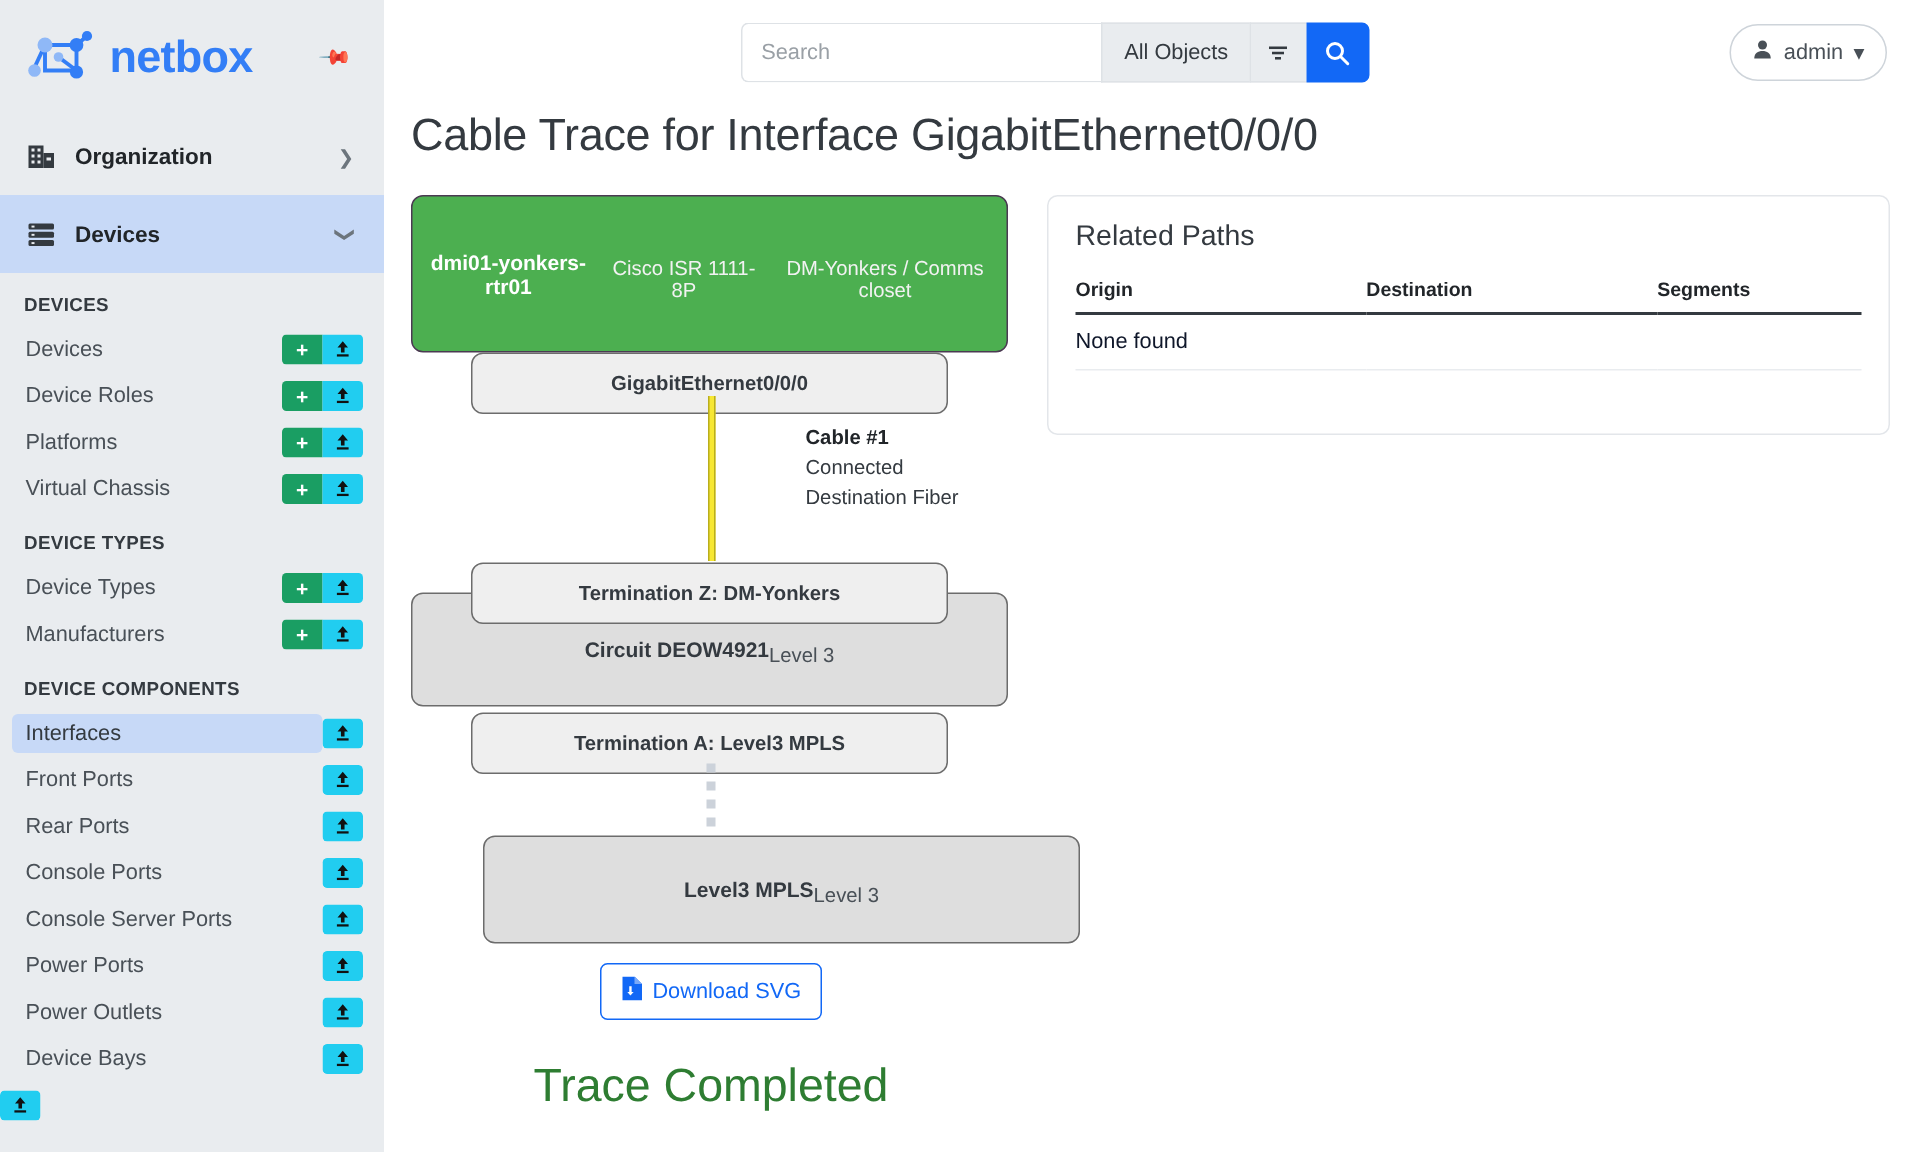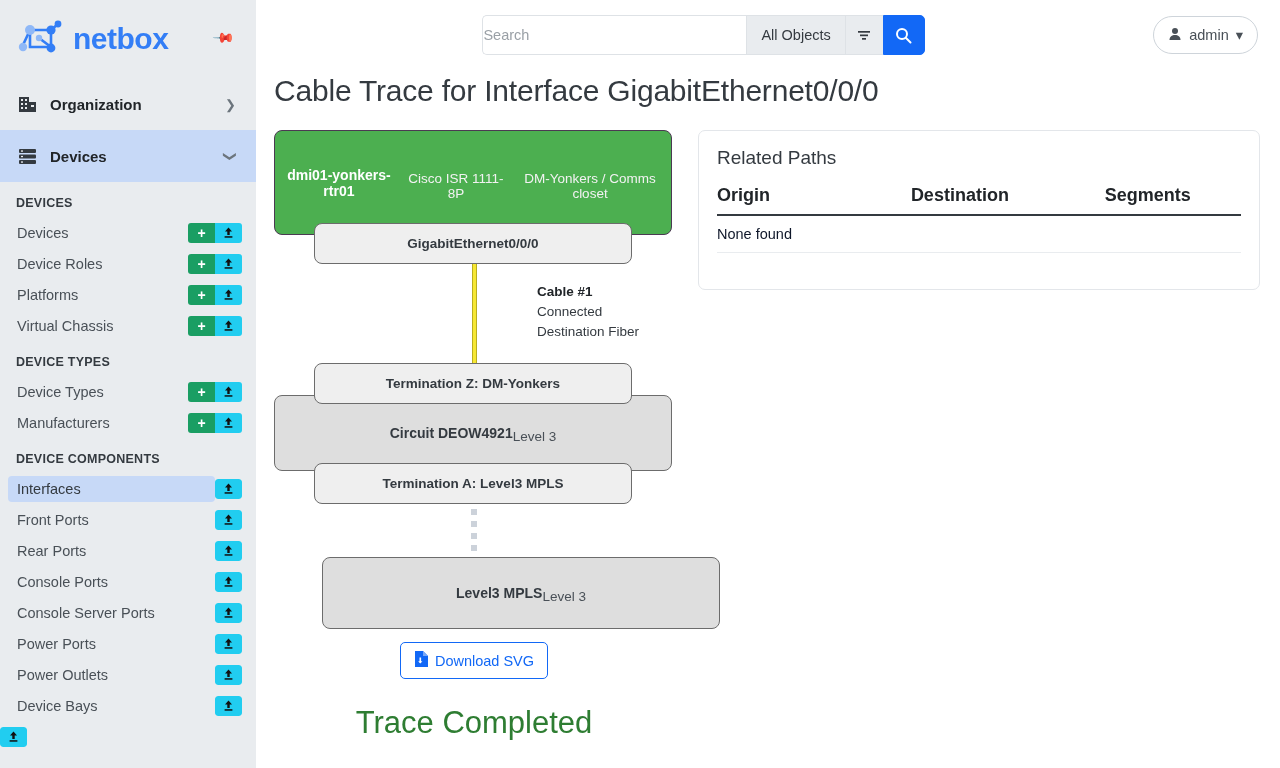--- a/index.html
+++ b/index.html
@@ -103,24 +103,24 @@
     display: flex; align-items: center;
     padding: 0 22px;
     background: #fff;
   }
   .search-wrap {
     display: flex; align-items: stretch;
     height: 40px; margin-left: auto; margin-right: auto;
     transform: translateX(-12px);
   }
   .search-input {
-    width: 264px; height: 40px;
+    width: 240px; height: 40px;
     border: 1px solid #dee2e6; border-right: none;
     border-radius: 5px 0 0 5px;
-    padding: 0 0; font-size: 14.5px; color: #343a40;
+    padding: 0 12px; font-size: 14.5px; color: #343a40;
     background: #fff; outline: none;
     font-family: "Liberation Sans", sans-serif;
   }
   .search-input::placeholder { color: #9aa0a6; }
   .search-scope {
     display: flex; align-items: center; padding: 0 14px;
     background: #e9ecef; border: 1px solid #dee2e6; border-right: none;
     font-size: 14.5px; color: #343a40; cursor: pointer;
   }
   .search-filter {
@@ -160,21 +160,21 @@
     border: 1px solid #555a60;
     display: flex; flex-direction: row;
     align-items: center; justify-content: center;
     text-align: center;
   }
   .node-device { background: #4caf50; border-color: #4b3a52; }
   .node-device .n-title { color: #fff; font-weight: 700; font-size: 14px; }
   .node-device .n-sub { color: #f2f2f2; font-size: 13.5px; margin-top: 6px; }
 
   .node-term {
-    background: #efefef; border-color: #6c6c6c;
+    background: #efefef; border-color: #6c6c6c; margin-top: 12px;
   }
   .node-term .n-title { color: #343a40; font-weight: 700; font-size: 13.5px; }
 
   .node-circuit { background: #dedede; border-color: #6c6c6c; }
   .node-circuit .n-title { color: #343a40; font-weight: 700; font-size: 14px; }
   .node-circuit .n-sub { color: #495057; font-size: 13.5px; margin-top: 6px; }
 
   .node-provider { background: #dedede; border-color: #6c6c6c; }
   .node-provider .n-title { color: #343a40; font-weight: 700; font-size: 14px; }
   .node-provider .n-sub { color: #495057; font-size: 13.5px; margin-top: 6px; }
@@ -207,21 +207,21 @@
 
   
   .card {
     flex: 1; max-width: 568px; height: 160px;
     background: #fff; border: 1px solid #e3e6ea; border-radius: 7px;
     padding: 16px 18px 0 18px;
   }
   .card-title { font-size: 19px; color: #343a40; font-weight: 400; margin-bottom: 16px; }
   table.paths { width: 100%; border-collapse: collapse; }
   table.paths th {
-    text-align: left; font-size: 18px; font-weight: 700; color: #212529;
+    text-align: left; font-size: 13px; font-weight: 700; color: #212529;
     padding: 0 0 8px 0; border-bottom: 2px solid #343a40;
   }
   table.paths td {
     font-size: 14.5px; color: #0f172a;
     padding: 10px 0; border-bottom: 1px solid #e9ecef;
   }
 </style>
 </head>
 <body>
 

